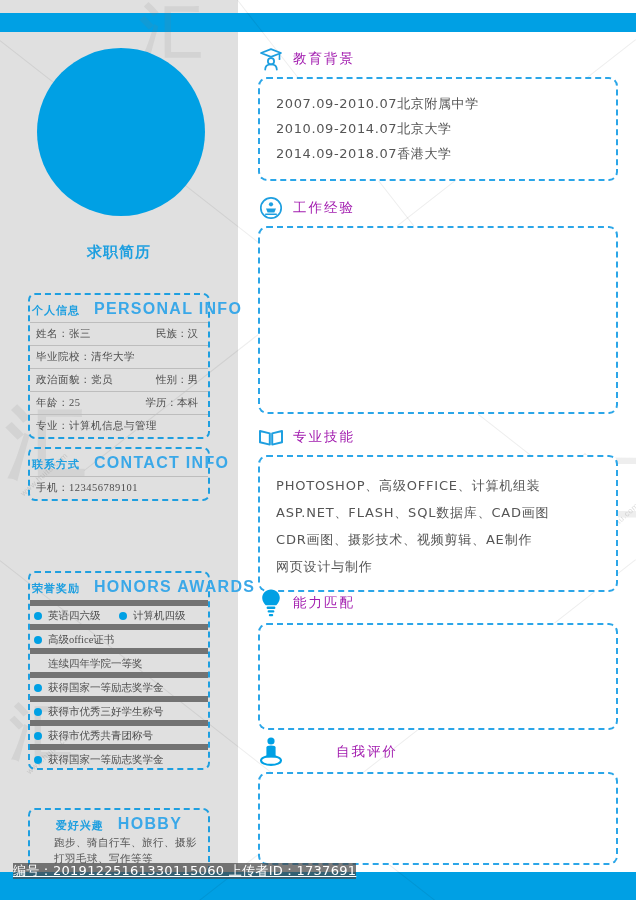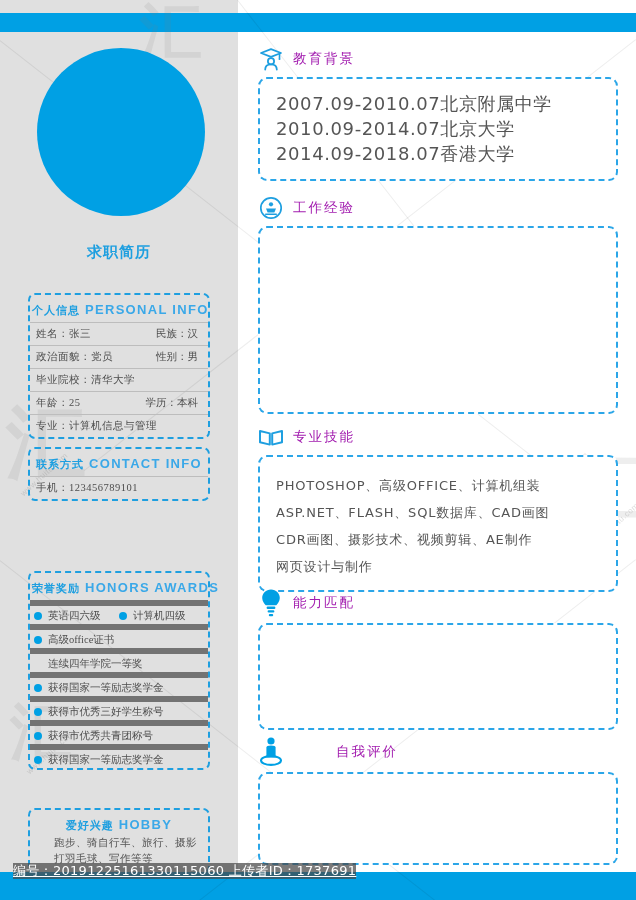--- a/index.html
+++ b/index.html
@@ -63,22 +63,22 @@
   .side-head {
     text-align: center;
     padding: 5px 2px 4px 2px;
     white-space: nowrap;
   }
   .side-head .cn {
     font-size: 11px; font-weight: bold; color: #1e9fe0;
     letter-spacing: 1px;
   }
   .side-head .en {
-    font-size: 13px; font-weight: bold; color: #3aa8e8;
-    letter-spacing: 1.3px; margin-left: 5px;
+    font-size: 16px; font-weight: bold; color: #3aa8e8;
+    letter-spacing: 1.3px; margin-left: 14px;
   }
   .rowline {
     border-top: 1px solid #bdbdbd;
     font-family: "Liberation Serif", "DejaVu Serif", serif;
     font-size: 10.5px;
     color: #4d4d4d;
     padding: 4px 6px 3px 6px;
     height: 23px;
     white-space: nowrap;
     position: relative;
@@ -135,21 +135,21 @@
     color: #a21caf; letter-spacing: 2px;
   }
   .dashbox {
     border: 2px dashed #2ba6e8;
     border-radius: 9px;
     background: #ffffff;
     padding: 12px 16px;
   }
   .ed-line {
     font-family: "DejaVu Sans", "Liberation Sans", sans-serif;
-    font-size: 18px;
+    font-size: 13px;
     color: #555555;
     letter-spacing: 0.6px;
     line-height: 25px;
     white-space: nowrap;
   }
   .sk-line {
     font-family: "DejaVu Sans", "Liberation Sans", sans-serif;
     font-size: 13px;
     color: #555555;
     letter-spacing: 0.8px;
@@ -220,25 +220,25 @@
 
   <div class="side-card" style="top:293px;">
     <div class="side-head">
       <span class="cn">个人信息</span><span class="en">PERSONAL INFO</span>
     </div>
     <div class="rowline">
       <span class="lbl">姓名：张三</span>
       <span class="rt">民族：汉</span>
     </div>
     <div class="rowline">
+      <span class="lbl">毕业院校：清华大学</span>
+    </div>
+    <div class="rowline">
       <span class="lbl">政治面貌：党员</span>
       <span class="rt">性别：男</span>
-    </div>
-    <div class="rowline">
-      <span class="lbl">毕业院校：清华大学</span>
     </div>
     <div class="rowline">
       <span class="lbl">年龄：25</span>
       <span class="rt">学历：本科</span>
     </div>
     <div class="rowline">
       <span class="lbl">专业：计算机信息与管理</span>
     </div>
   </div>
 

